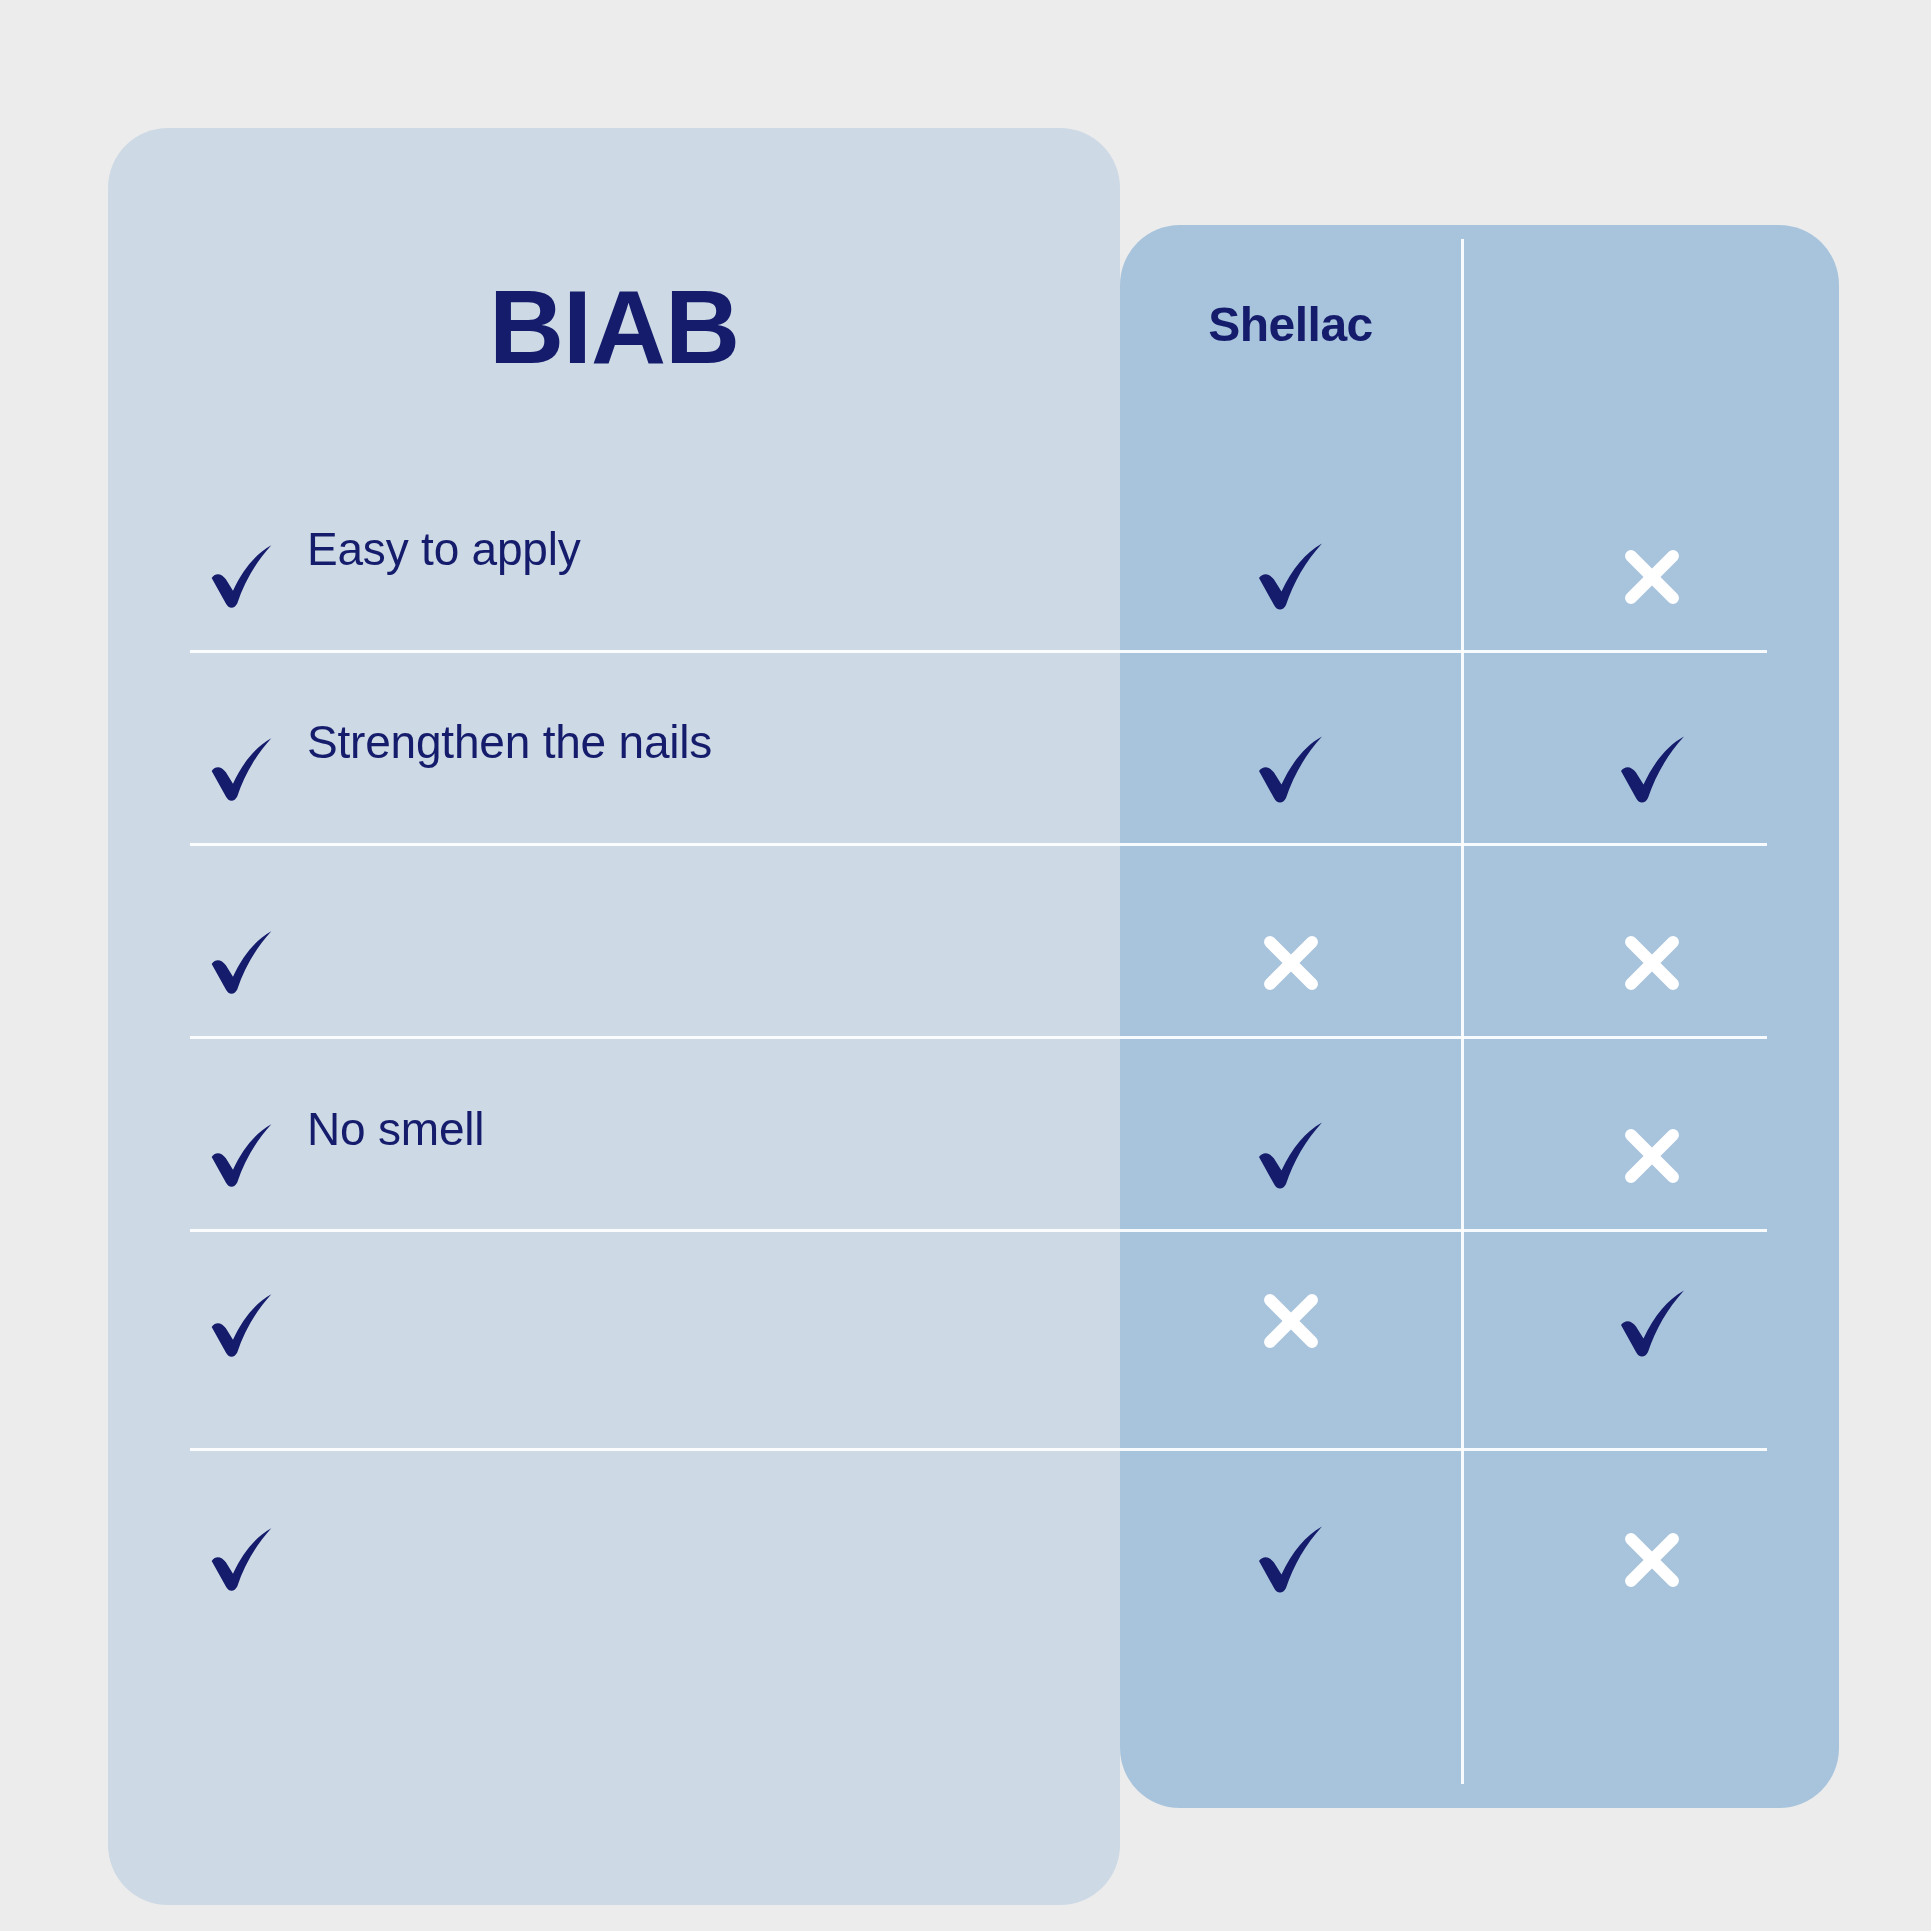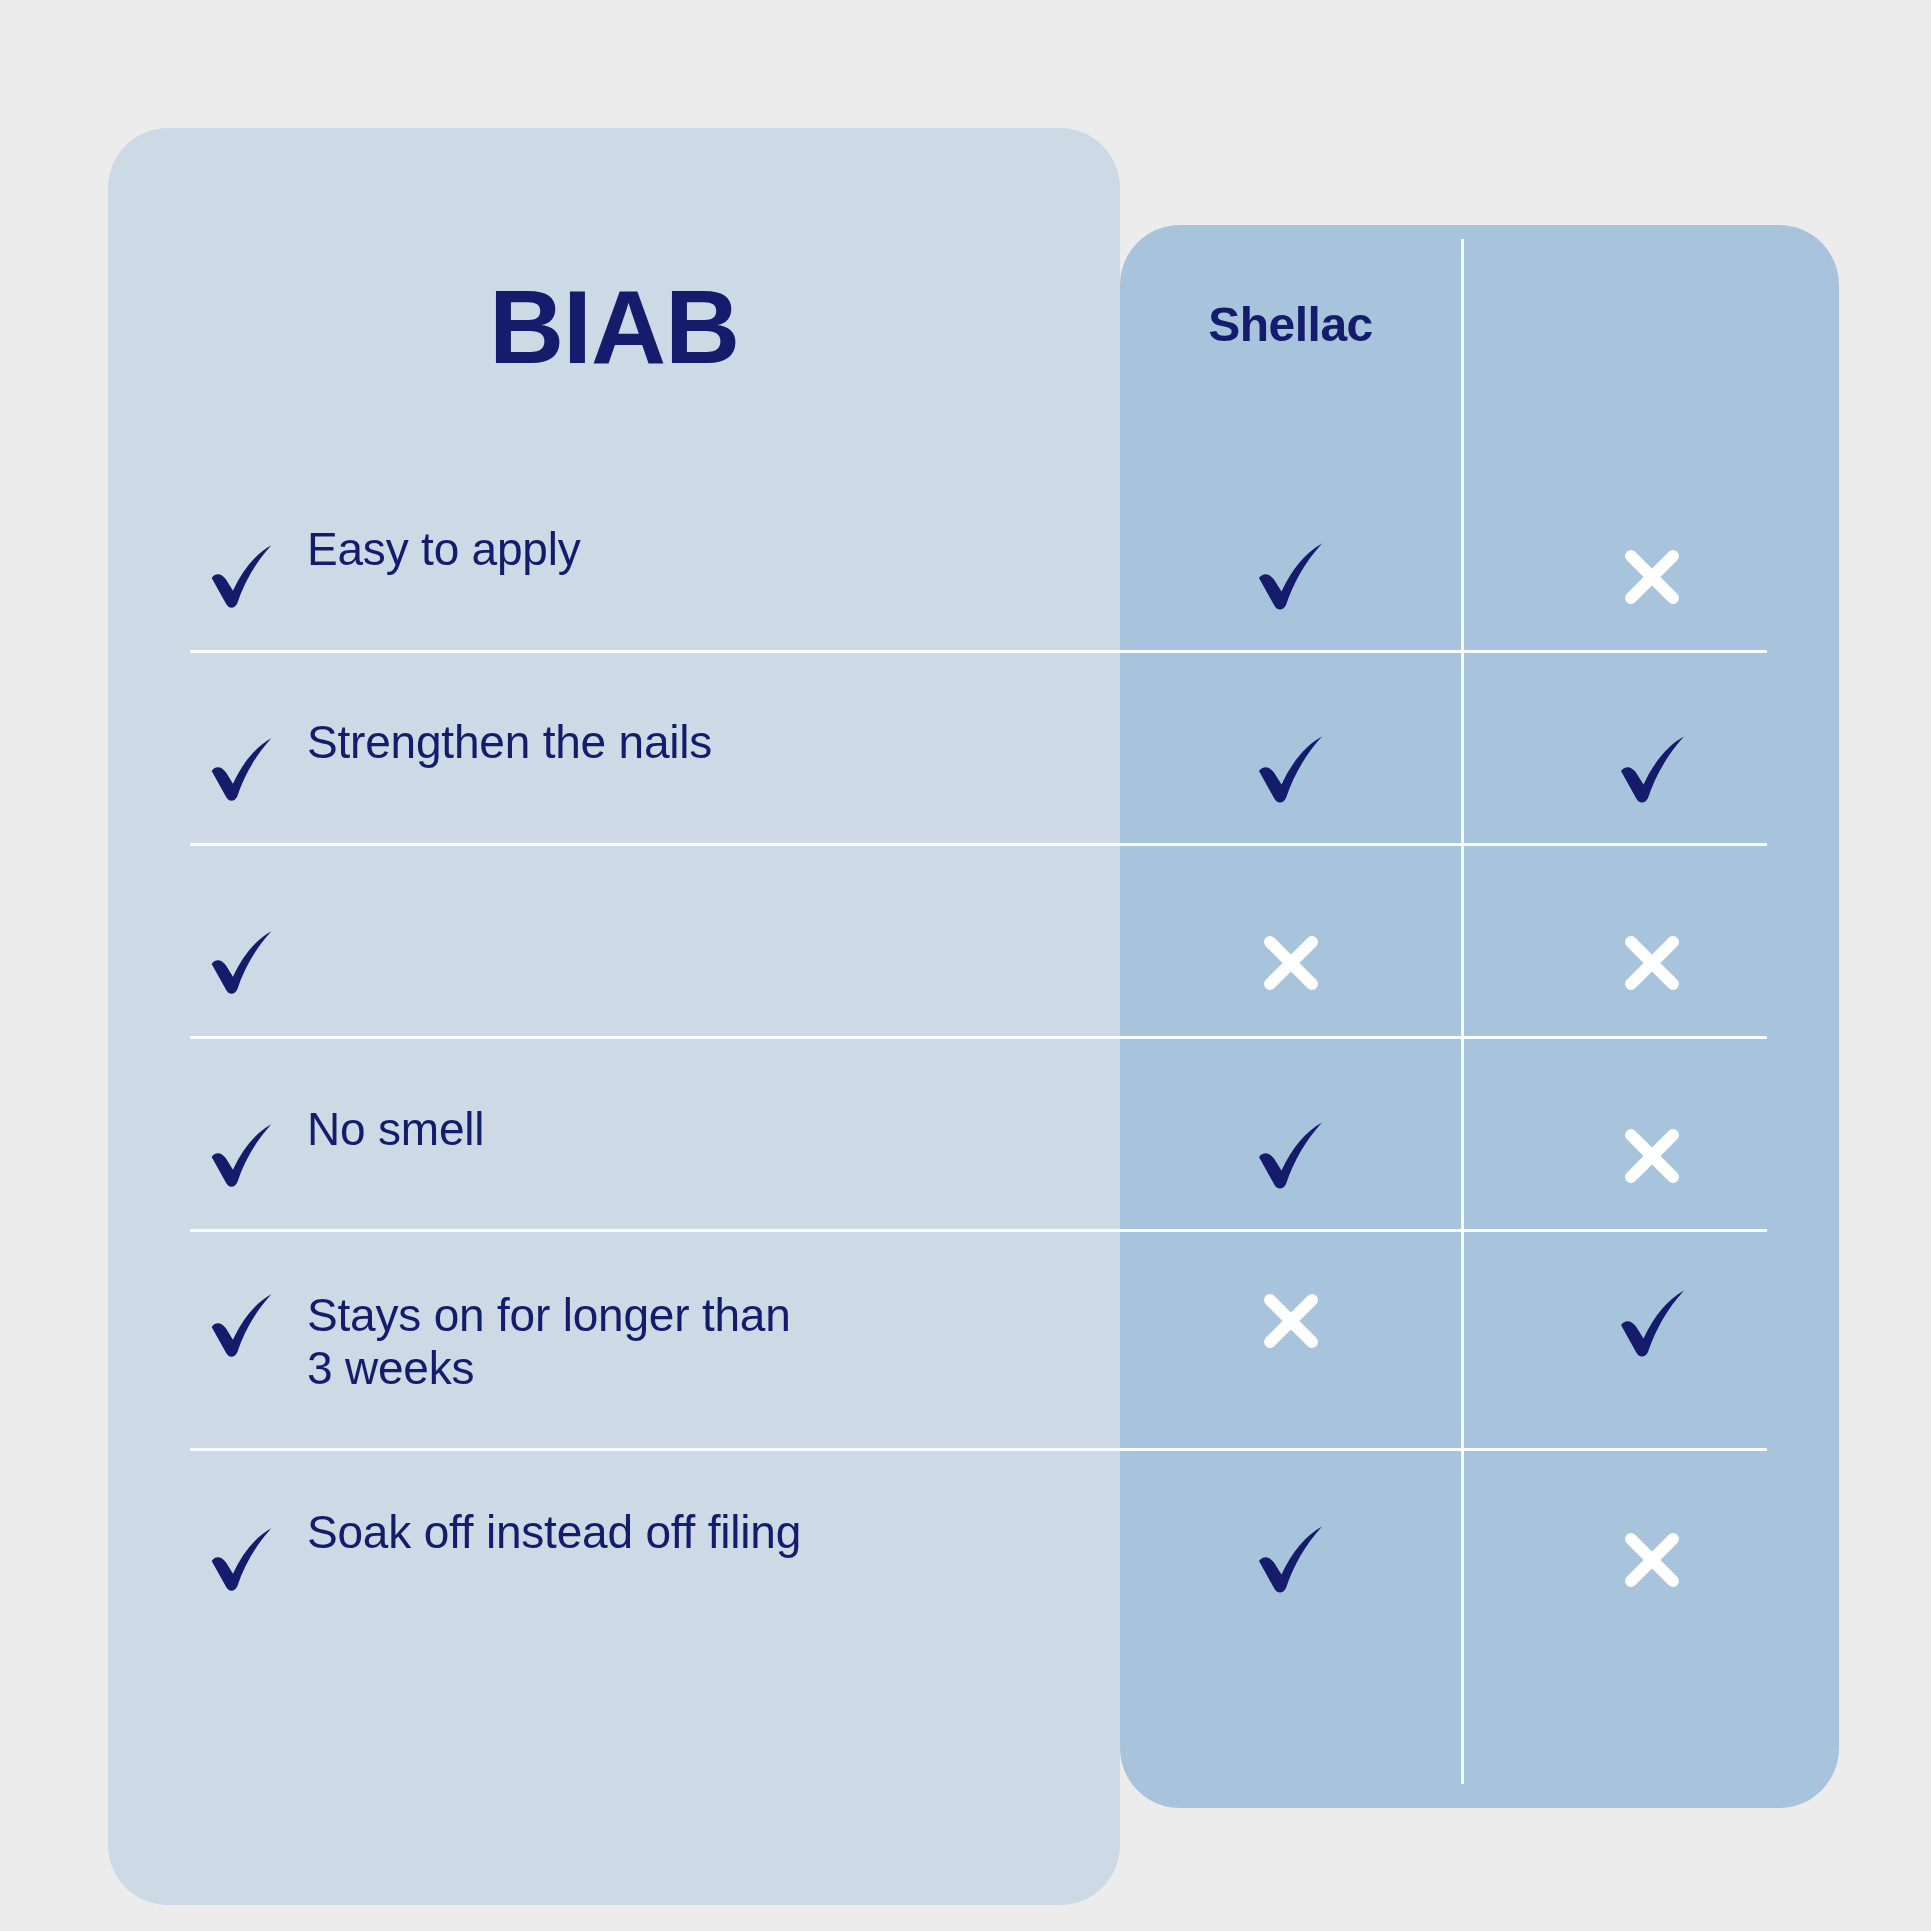--- a/index.html
+++ b/index.html
@@ -225,41 +225,38 @@
           <line x1="20" y1="20" x2="80" y2="80"></line>
           <line x1="80" y1="20" x2="20" y2="80"></line>
         </g>
       </svg>
     </div>
     <div class="mark c-feature" style="top: 1247px; height: 183px; align-items: flex-start; padding-top: 13.5px;">
       <svg width="71" height="71" viewBox="0 0 100 100">
         <path d="M8 52 C14 44, 22 46, 28 54 L38 70 C52 40, 70 18, 92 6 C70 30, 54 58, 44 88 C40 96, 32 96, 28 88 Z" fill="#141c6b"></path>
       </svg>
     </div>
-    <div class="feature-label" style="top: 1260px;">Stays on for longer than
-3 weeks</div>
     <div class="mark c-shellac" style="top: 1247px; height: 183px; align-items: flex-start; padding-top: 9.7px;">
       <svg width="70" height="70" viewBox="0 0 100 100">
         <g stroke="#ffffff" stroke-width="17" stroke-linecap="round">
           <line x1="20" y1="20" x2="80" y2="80"></line>
           <line x1="80" y1="20" x2="20" y2="80"></line>
         </g>
       </svg>
     </div>
     <div class="mark c-acrylic" style="top: 1247px; height: 183px; align-items: flex-start; padding-top: 9.7px;">
       <svg width="75" height="75" viewBox="0 0 100 100">
         <path d="M8 52 C14 44, 22 46, 28 54 L38 70 C52 40, 70 18, 92 6 C70 30, 54 58, 44 88 C40 96, 32 96, 28 88 Z" fill="#141c6b"></path>
       </svg>
     </div>
     <div class="mark c-feature" style="top: 1458px; height: 145px; align-items: center;">
       <svg width="71" height="71" viewBox="0 0 100 100">
         <path d="M8 52 C14 44, 22 46, 28 54 L38 70 C52 40, 70 18, 92 6 C70 30, 54 58, 44 88 C40 96, 32 96, 28 88 Z" fill="#141c6b"></path>
       </svg>
     </div>
-    <div class="feature-label" style="top: 1477px;">Soak off instead off filing</div>
     <div class="mark c-shellac" style="top: 1458px; height: 145px; align-items: center;">
       <svg width="75" height="75" viewBox="0 0 100 100">
         <path d="M8 52 C14 44, 22 46, 28 54 L38 70 C52 40, 70 18, 92 6 C70 30, 54 58, 44 88 C40 96, 32 96, 28 88 Z" fill="#141c6b"></path>
       </svg>
     </div>
     <div class="mark c-acrylic" style="top: 1458px; height: 145px; align-items: center;">
       <svg width="70" height="70" viewBox="0 0 100 100">
         <g stroke="#ffffff" stroke-width="17" stroke-linecap="round">
           <line x1="20" y1="20" x2="80" y2="80"></line>
           <line x1="80" y1="20" x2="20" y2="80"></line>

